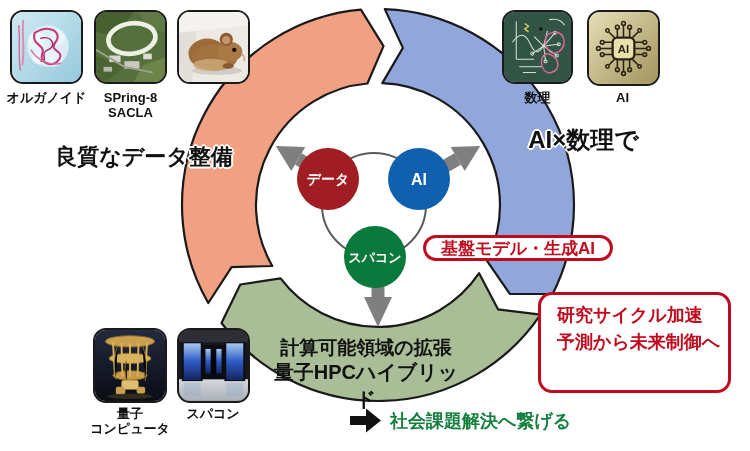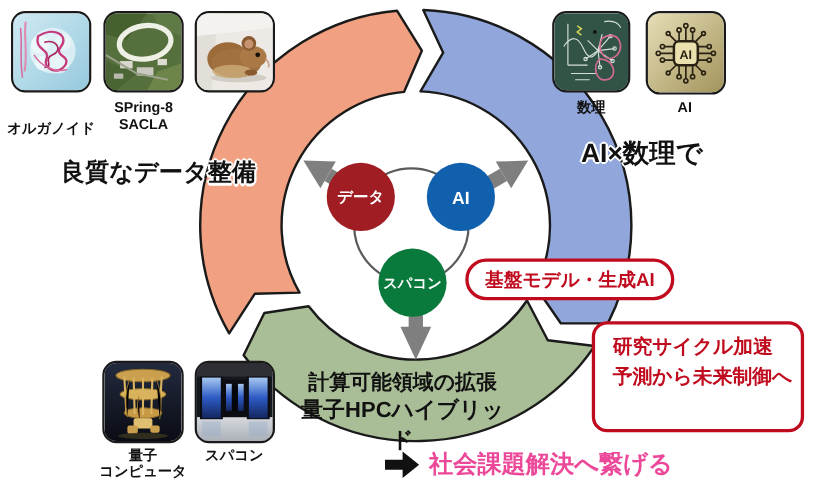--- a/index.html
+++ b/index.html
@@ -18,34 +18,34 @@
   .headline{
     position:absolute;font-weight:bold;color:#111;text-align:center;
     text-shadow:-2px 0 0 #fff,2px 0 0 #fff,0 -2px 0 #fff,0 2px 0 #fff,
                 -1px -1px 0 #fff,1px -1px 0 #fff,-1px 1px 0 #fff,1px 1px 0 #fff;
   }
   .hl-left{left:48px;top:142px;width:192px;font-size:22px;}
   .hl-right{left:476px;top:126px;width:215px;font-size:24px;line-height:1.2;}
   .hl-green1{left:268px;top:335px;width:196px;font-size:19px;text-shadow:none;}
   .hl-green2{left:268px;top:359px;width:196px;font-size:20px;text-shadow:none;}
   .pill{
-    position:absolute;left:423px;top:235px;width:190px;height:38px;box-sizing:border-box;
+    position:absolute;left:423px;top:235px;width:190px;height:26px;box-sizing:border-box;
     background:#fff;border:3px solid #c00a1e;border-radius:20px;
     display:flex;align-items:center;justify-content:center;
     color:#c00a1e;font-weight:bold;font-size:17px;white-space:nowrap;
   }
   .aimbox{
     position:absolute;left:538px;top:292px;width:193px;height:101px;box-sizing:border-box;
     background:#fff;border:3.5px solid #c00a1e;border-radius:14px;
     padding:7px 6px 0 16px;color:#c00a1e;font-weight:bold;font-size:18px;line-height:1.5;
     white-space:nowrap;
   }
   .conclusion{
     position:absolute;left:350px;top:407px;display:flex;align-items:center;gap:8px;
-    font-weight:bold;font-size:22px;color:#ec4899;white-space:nowrap;
+    font-weight:bold;font-size:18px;color:#15803d;white-space:nowrap;
   }
   .mainsvg{position:absolute;left:0;top:0;}
   text.hubtxt{fill:#fff;font-weight:bold;font-family:inherit;}
 </style>
 </head>
 <body>
 
 <div id="stage">
 
   <svg class="mainsvg" width="750" height="451" viewBox="0 0 750 451">
@@ -270,21 +270,21 @@
       <rect x="50" y="14" width="18" height="39" fill="url(#fpanel2)"></rect>
       <rect x="25" y="16" width="23" height="36" fill="#0b0d12"></rect>
       <rect x="28" y="20" width="5.5" height="26" fill="url(#fpanel2)"></rect>
       <rect x="39.5" y="20" width="5.5" height="26" fill="url(#fpanel2)"></rect>
       <rect x="34" y="22" width="5" height="24" fill="#05060a"></rect>
       <rect x="5" y="56" width="18" height="14" fill="#8fa8c8" opacity="0.35"></rect>
       <rect x="50" y="56" width="18" height="14" fill="#8fa8c8" opacity="0.35"></rect>
     </svg>
   </div>
 
-  <div class="cap" style="left:1px;top:90px;width:91px;margin-top:19px;">オルガノイド</div>
+  <div class="cap" style="left:1px;top:90px;width:91px;">オルガノイド</div>
   <div class="cap" style="left:86px;top:90px;width:89px;">
     <div>SPring-8</div>
     <div>SACLA</div>
   </div>
   <div class="cap" style="left:495px;top:90px;width:85px;">数理</div>
   <div class="cap" style="left:580px;top:90px;width:85px;">AI</div>
   <div class="cap" style="left:82px;top:406px;width:96px;">
     <div>量子</div>
     <div>コンピュータ</div>
   </div>

